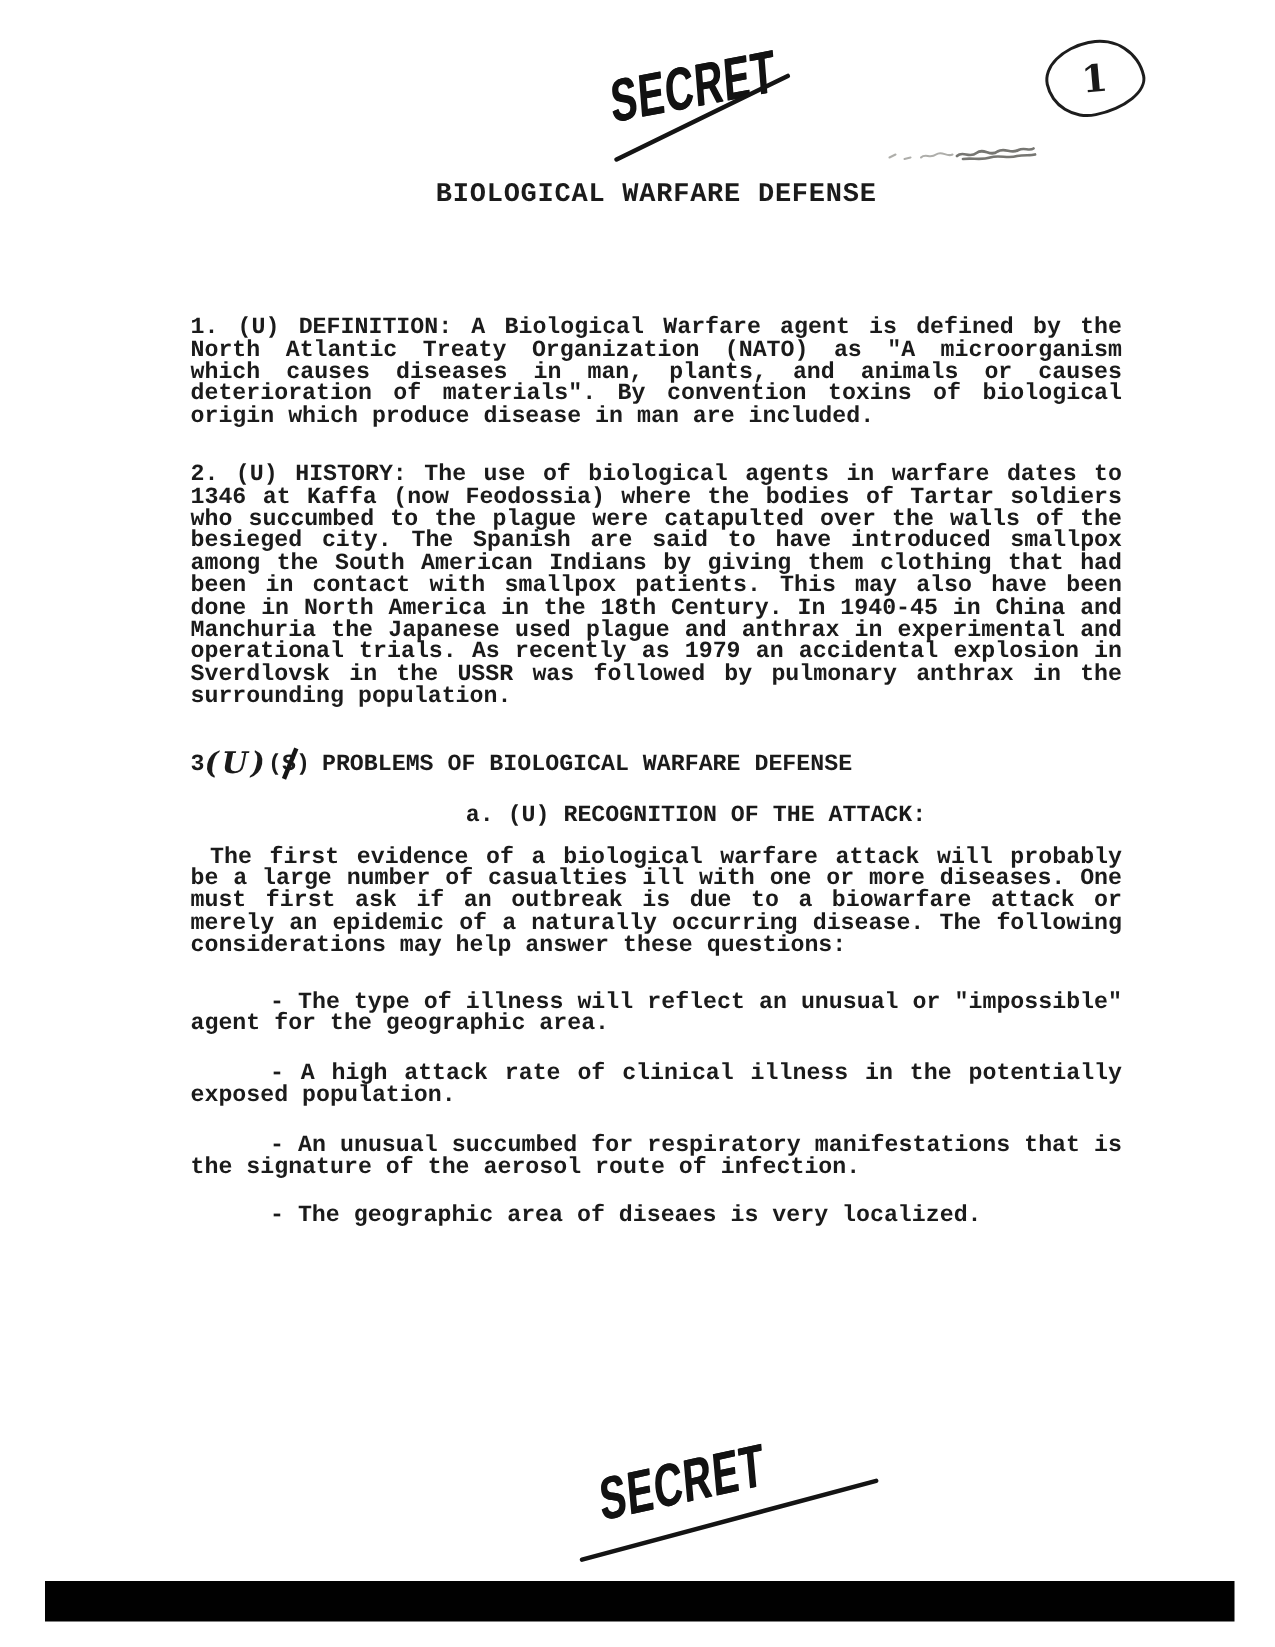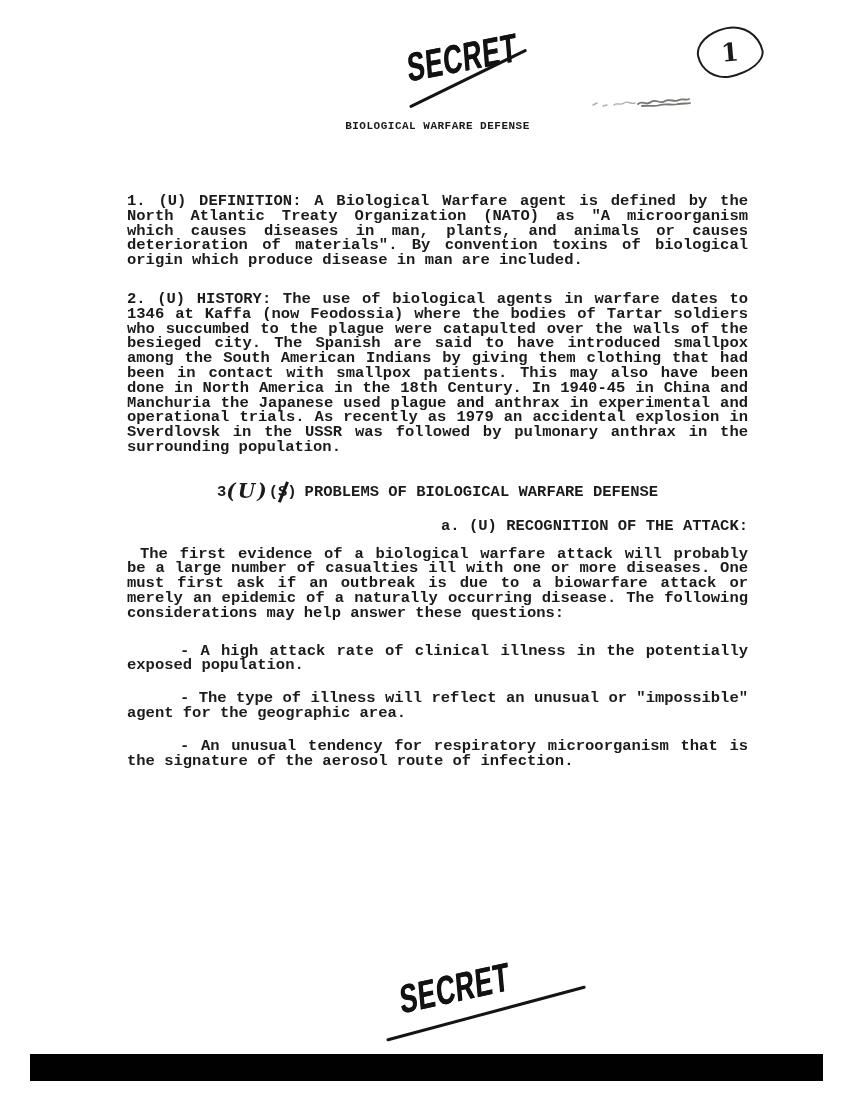--- a/index.html
+++ b/index.html
@@ -35,33 +35,33 @@
     display:flex; align-items:center; justify-content:center;
     font-family:"DejaVu Serif",serif; font-size:25px; font-weight:700; color:#1a1a1a;
   }
   .page-circle span { display:inline-block; transform:rotate(7deg); }
 
   .smudge { position:absolute; left:590px; top:95px; opacity:0.8; }
 
   
   .doc-title, .doc-subtitle {
     position:absolute; left:127px; width:621px; text-align:center;
-    font-size:11px; letter-spacing:0.5px;
+    font-size:18px; letter-spacing:0.5px;
   }
   .doc-title { top:120px; }
   .doc-subtitle { top:149px; }
 
   
   .doc-body {
-    position:absolute; left:127px; top:194px; width:621px;
+    position:absolute; left:127px; top:211px; width:621px;
     font-size:15.5px; line-height:14.8px; text-align:justify;
   }
   .para       { margin:0 0 24px 0; }
-  .sec3       { margin:0 0 18px 0; text-align:center; line-height:17px; white-space:nowrap; }
-  .subhead    { margin:17px 0 13px 0; text-indent:53px; text-align:right; }
+  .sec3       { margin:0 0 18px 0; text-align:left; line-height:17px; white-space:nowrap; }
+  .subhead    { margin:17px 0 13px 0; text-indent:53px; text-align:center; }
   .intro      { margin:0 0 23px 0; text-indent:13px; }
   .bullet     { margin:0 0 18px 0; text-indent:53px; }
   .bullet:last-child { margin-bottom:0; }
 
   .sec3 .hand {
     font-family:"DejaVu Serif",serif; font-style:italic; font-weight:700;
     font-size:20px; letter-spacing:2px; line-height:1;
     position:relative; top:2px;
   }
   .sec3 .heading-text { margin-left:8px; }
@@ -106,23 +106,24 @@
     <div class="para">2.  (U)  HISTORY:  The use of biological agents in warfare dates to 1346 at Kaffa (now Feodossia) where the bodies of Tartar soldiers who succumbed to the plague were catapulted over the walls of the besieged city.  The Spanish are said to have introduced smallpox among the South American Indians by giving them clothing that had been in contact with smallpox patients.  This may also have been done in North America in the 18th Century.  In 1940-45 in China and Manchuria the Japanese used plague and anthrax in experimental and operational trials.  As recently as 1979 an accidental explosion in Sverdlovsk in the USSR was followed by pulmonary anthrax in the surrounding population.</div>
 
     <div class="sec3">
       <span>3</span><span class="hand">(U)</span><span>(</span><span class="struck">S</span><span>)</span><span class="heading-text">PROBLEMS OF BIOLOGICAL WARFARE DEFENSE</span>
     </div>
 
     <div class="subhead">a. (U) RECOGNITION OF THE ATTACK:</div>
 
     <div class="intro">The first evidence of a biological warfare attack will probably be a large number of casualties ill with one or more diseases. One must first ask if an outbreak is due to a biowarfare attack or merely an epidemic of a naturally occurring disease.  The following considerations may help answer these questions:</div>
 
+    <div class="bullet">- The type of illness will reflect an unusual or "impossible" agent for the geographic area.</div>
     <div class="bullet">- A high attack rate of clinical illness in the potentially exposed population.</div>
-    <div class="bullet">- The type of illness will reflect an unusual or "impossible" agent for the geographic area.</div>
-    <div class="bullet">- An unusual tendency for respiratory microorganism that is the signature of the aerosol route of infection.</div>
+    <div class="bullet">- An unusual succumbed for respiratory manifestations that is the signature of the aerosol route of infection.</div>
+    <div class="bullet">- The geographic area of diseaes is very localized.</div>
 
   </div>
 
   <div class="stamp stamp-bottom">
     <span class="stamp-txt">SECRET</span>
   </div>
   <div class="strike-line strike-bottom"></div>
 
   <div class="redaction-bar"></div>
 

